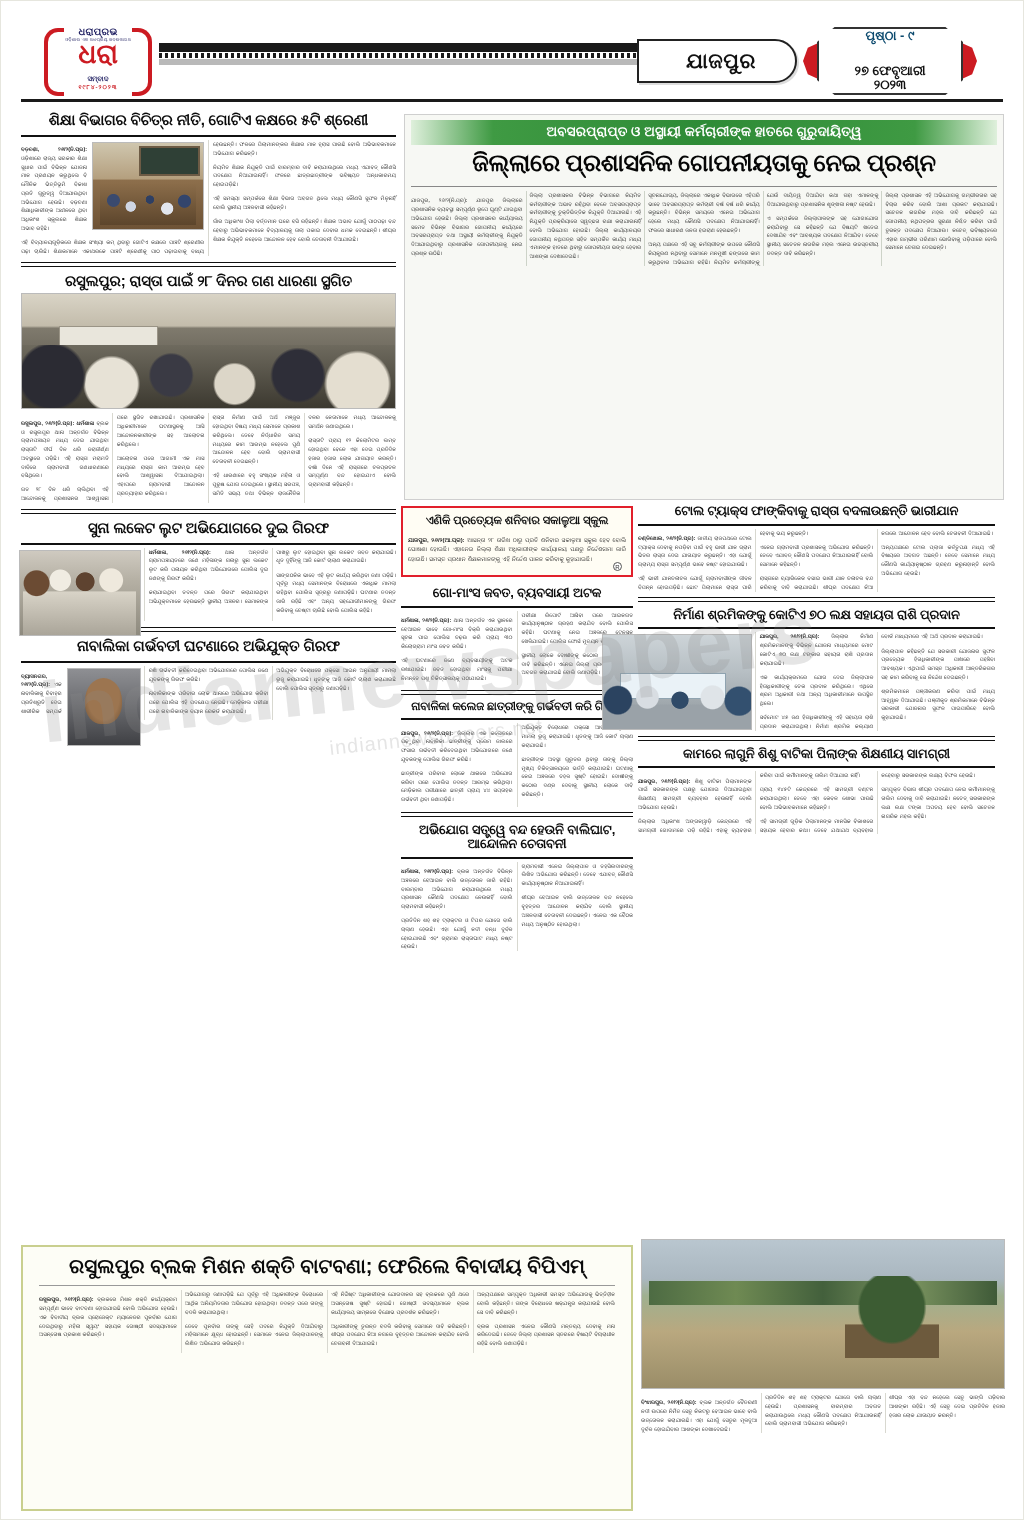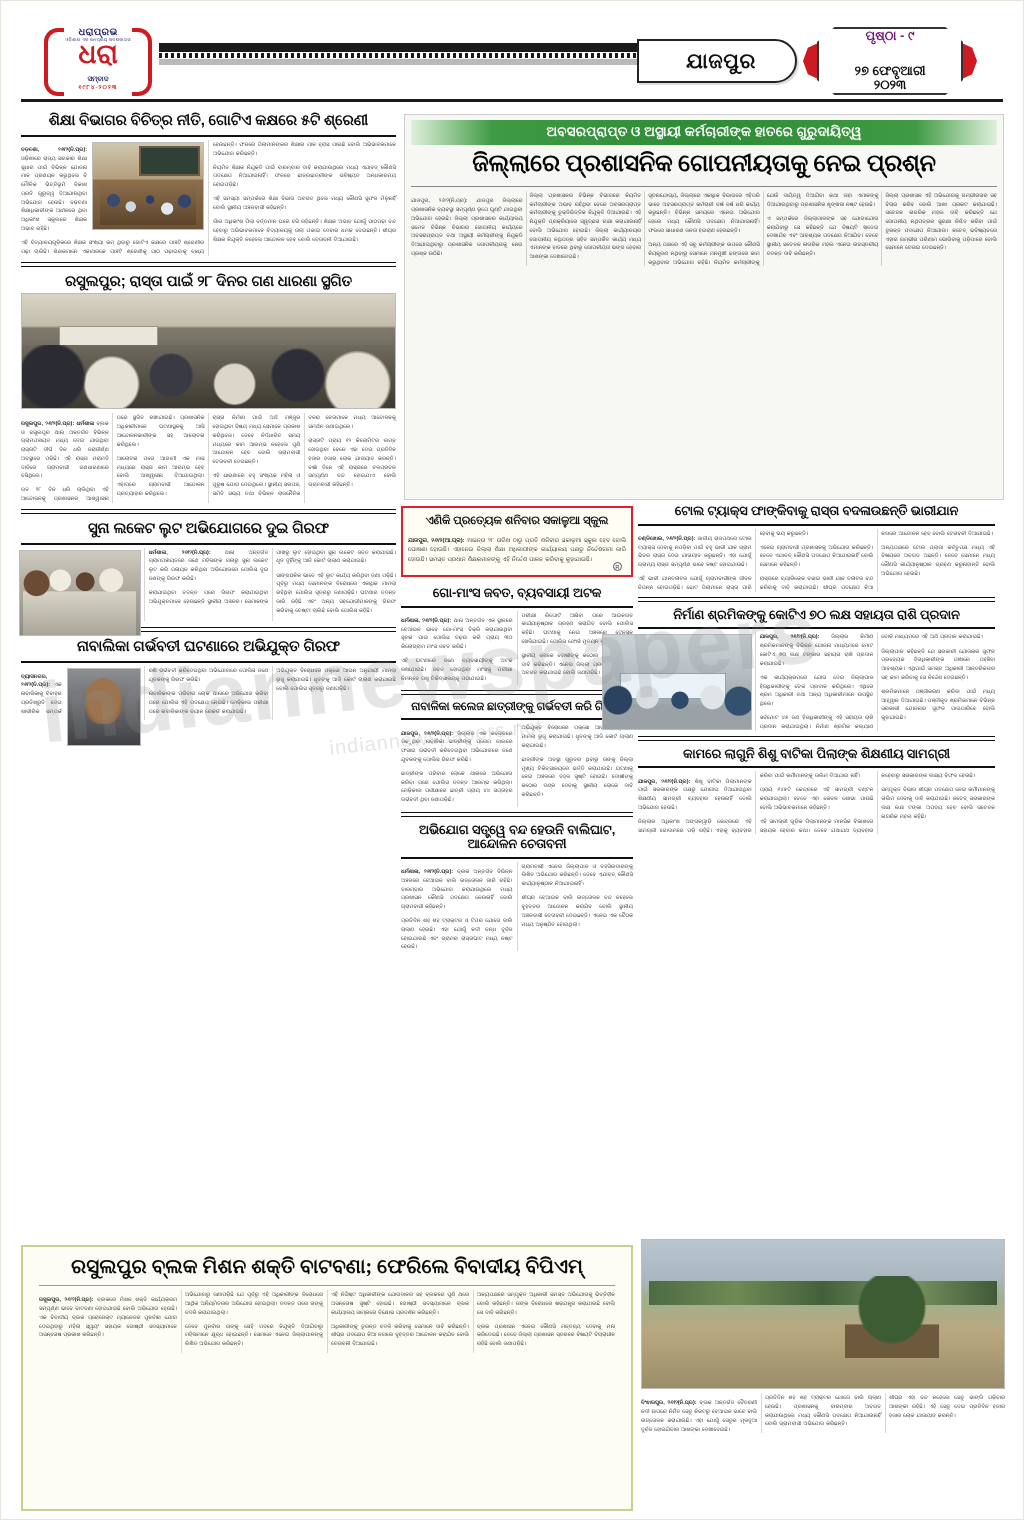--- a/index.html
+++ b/index.html
@@ -16,21 +16,21 @@
     background:#ffffff;
     padding:18px 20px 14px 20px;
     border:1px solid #e6e6de;
   }
 
   
   .masthead { position:relative; height:78px; }
   .logo-wrap {
     position:absolute; left:22px; top:4px;
     width:110px; height:70px;
-    display:flex; align-items:center; justify-content:center;font-family:Liberation Serif, serif;
+    display:flex; align-items:center; justify-content:center;
   }
   .logo-brackets { position:relative; width:108px; height:68px; }
   .logo-brackets::before, .logo-brackets::after{
     content:""; position:absolute; top:4px; width:16px; height:60px;
     border:4px solid #cc1b22;
   }
   .logo-brackets::before{ left:0; border-right:none; border-radius:14px 0 0 14px;}
   .logo-brackets::after{ right:0; border-left:none; border-radius:0 14px 14px 0;}
   .logo-top {
     position:absolute; top:2px; left:0; right:0; text-align:center;
@@ -81,21 +81,21 @@
   }
   .date-octo .red-l { left:8px; clip-path:polygon(100% 0,100% 100%,20% 80%,0 50%,20% 20%); }
   .date-octo .red-r { right:8px; clip-path:polygon(0 0,0 100%,80% 80%,100% 50%,80% 20%); }
   .date-inner {
     position:absolute; inset:0 22px;
     background:#fff; border:2px solid #333;
     clip-path:polygon(12% 0,88% 0,100% 22%,100% 78%,88% 100%,12% 100%,0 78%,0 22%);
     display:flex; flex-direction:column; align-items:center; justify-content:center;
     line-height:1.15;
   }
-  .date-page { font-size:13px; font-weight:bold; color:#701a75; }
+  .date-page { font-size:13px; font-weight:bold; color:#0c4a6e; }
   .date-day  { font-size:13px; font-weight:bold; color:#111;margin-top:20px; }
   .date-year { font-size:13px; font-weight:bold; color:#111; }
 
   .master-rule { height:3px; background:#1a1a1a; margin-top:2px; }
 
   
   .body-grid {
     display:grid;
     grid-template-columns: 375px 232px 357px;
     gap:5px;
@@ -249,21 +249,21 @@
   .redbox .hl { color:#111; }
   .redbox .rmark {
     position:absolute; right:9px; bottom:4px;
     width:9px; height:9px; border:1px solid #555; border-radius:50%;
     font-size:6px; line-height:8px; text-align:center; color:#333; background:#fff;
   }
 
   
   .feature-box {
     border:2px solid #c9cf8f; background:#fdfdf6;
-    padding:5px 16px 8px; margin-top:6px;font-family:Liberation Serif, serif;
+    padding:5px 16px 8px; margin-top:6px;
   }
   .feature-hl { font-size:20px; font-weight:bold; text-align:center; padding:3px 0 5px; color:#0a0a0a;}
 
   
   .wm {
     position:absolute; left:150px; top:560px;
     width:560px; height:250px;
     pointer-events:none; opacity:.22;
     display:flex; flex-direction:column; align-items:center; justify-content:center;
     transform:rotate(-6deg);

